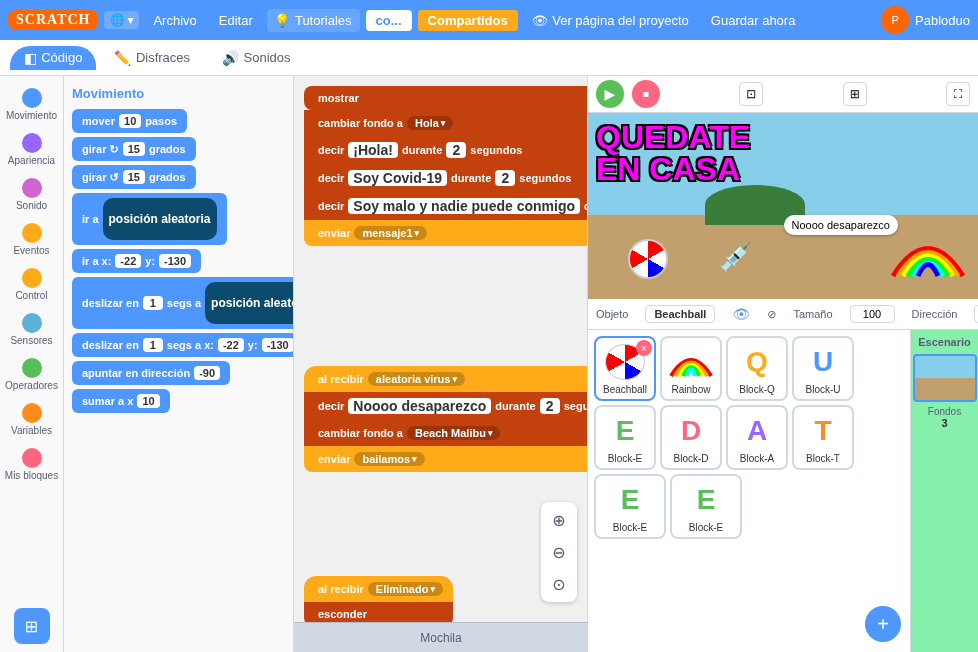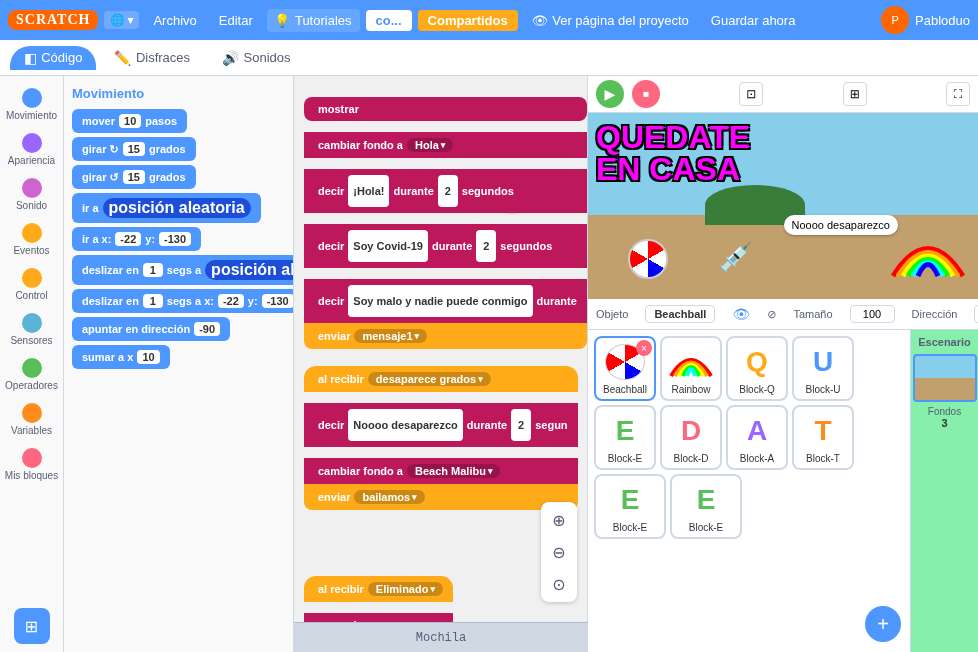--- a/index.html
+++ b/index.html
@@ -106,22 +106,22 @@
       font-size: 11px; color: white; font-weight: bold; cursor: pointer;
       white-space: nowrap;
     }
     .block-blue { background: #4d97ff; }
     .block-input {
       background: white; color: #333; border-radius: 4px;
       padding: 1px 5px; font-size: 11px; font-weight: bold;
       display: inline-block; min-width: 20px; text-align: center;
     }
     .block-dropdown {
-      background: #1d4ed8; color: white; border-radius: 10px;
-      padding: 1px 6px; font-size: 16px; cursor: pointer;
+      background: #0c4a6e; color: white; border-radius: 10px;
+      padding: 14px 6px; font-size: 12px; cursor: pointer;
       display: inline-flex; align-items: center; gap: 2px;
     }
 
     
     .scripts-area {
       flex: 1; background: #f0f0f0; overflow: hidden; position: relative;
       border-right: 1px solid #d0d8e4;
     }
     .scripts-canvas {
       position: absolute; top: 0; left: 0; width: 100%; height: 100%;
@@ -145,25 +145,25 @@
     .sb-hat {
       border-radius: 12px 12px 0 0;
     }
     .sb-mid {}
     .sb-last {
       border-radius: 0 0 8px 8px;
     }
     .sb-single {
       border-radius: 8px;
     }
-    .sb-purple { background: #be185d; margin-top: 11px; }
+    .sb-purple { background: #c2410c; }
     .sb-orange { background: #ffab19; }
     .sb-inp {
       background: white; color: #333; border-radius: 4px;
-      padding: 10px 5px; font-size: 11px; font-weight: bold;
+      padding: 0 5px; font-size: 14px; font-weight: bold;
       display: inline-block; min-width: 20px; text-align: center;
     }
     .sb-drop {
       background: rgba(0,0,0,0.2); color: white; border-radius: 10px;
       padding: 1px 8px; font-size: 11px; cursor: pointer;
       display: inline-flex; align-items: center; gap: 2px;
     }
     .sb-drop::after { content: ' ▾'; font-size: 9px; }
 
     
@@ -173,21 +173,21 @@
       background: white; border-radius: 8px; padding: 4px; box-shadow: 0 1px 4px rgba(0,0,0,0.2);
     }
     .zoom-btn {
       width: 28px; height: 28px; display: flex; align-items: center; justify-content: center;
       cursor: pointer; font-size: 16px; color: #575e75; border-radius: 4px;
     }
 
     .mochila-bar {
       position: absolute; bottom: 0; left: 0; right: 0; height: 30px;
       background: #d0d8e4; display: flex; align-items: center; justify-content: center;
-      font-size: 12px; color: #575e75; cursor: pointer; border-top: 1px solid #b0bcd0; font-family: Liberation Mono, monospace;
+      font-size: 12px; color: #575e75; cursor: pointer; border-top: 1px solid #b0bcd0;
     }
 
     
     .right-panel {
       width: 390px; display: flex; flex-direction: column; background: white;
     }
     .stage-bg {
       width: 100%; height: 186px; background: linear-gradient(to bottom, #87ceeb 40%, #c2a06e 40%);
       position: relative; overflow: hidden;
     }
@@ -438,21 +438,21 @@
             <div class="sb sb-mid sb-purple">
               decir <span class="sb-inp">Soy malo y nadie puede conmigo</span> durante
             </div>
             <div class="sb sb-last sb-orange">
               enviar <span class="sb-drop">mensaje1</span>
             </div>
           </div>
 
           <div class="script-block-group" style="top:290px; left:10px;">
             <div class="sb sb-hat sb-orange">
-              al recibir <span class="sb-drop">desaparece grados</span>
+              al recibir <span class="sb-drop">aleatoria virus</span>
             </div>
             <div class="sb sb-mid sb-purple">
               decir <span class="sb-inp">Noooo desaparezco</span> durante <span class="sb-inp">2</span> segun
             </div>
             <div class="sb sb-mid sb-purple">
               cambiar fondo a <span class="sb-drop">Beach Malibu</span>
             </div>
             <div class="sb sb-last sb-orange">
               enviar <span class="sb-drop">bailamos</span>
             </div>

